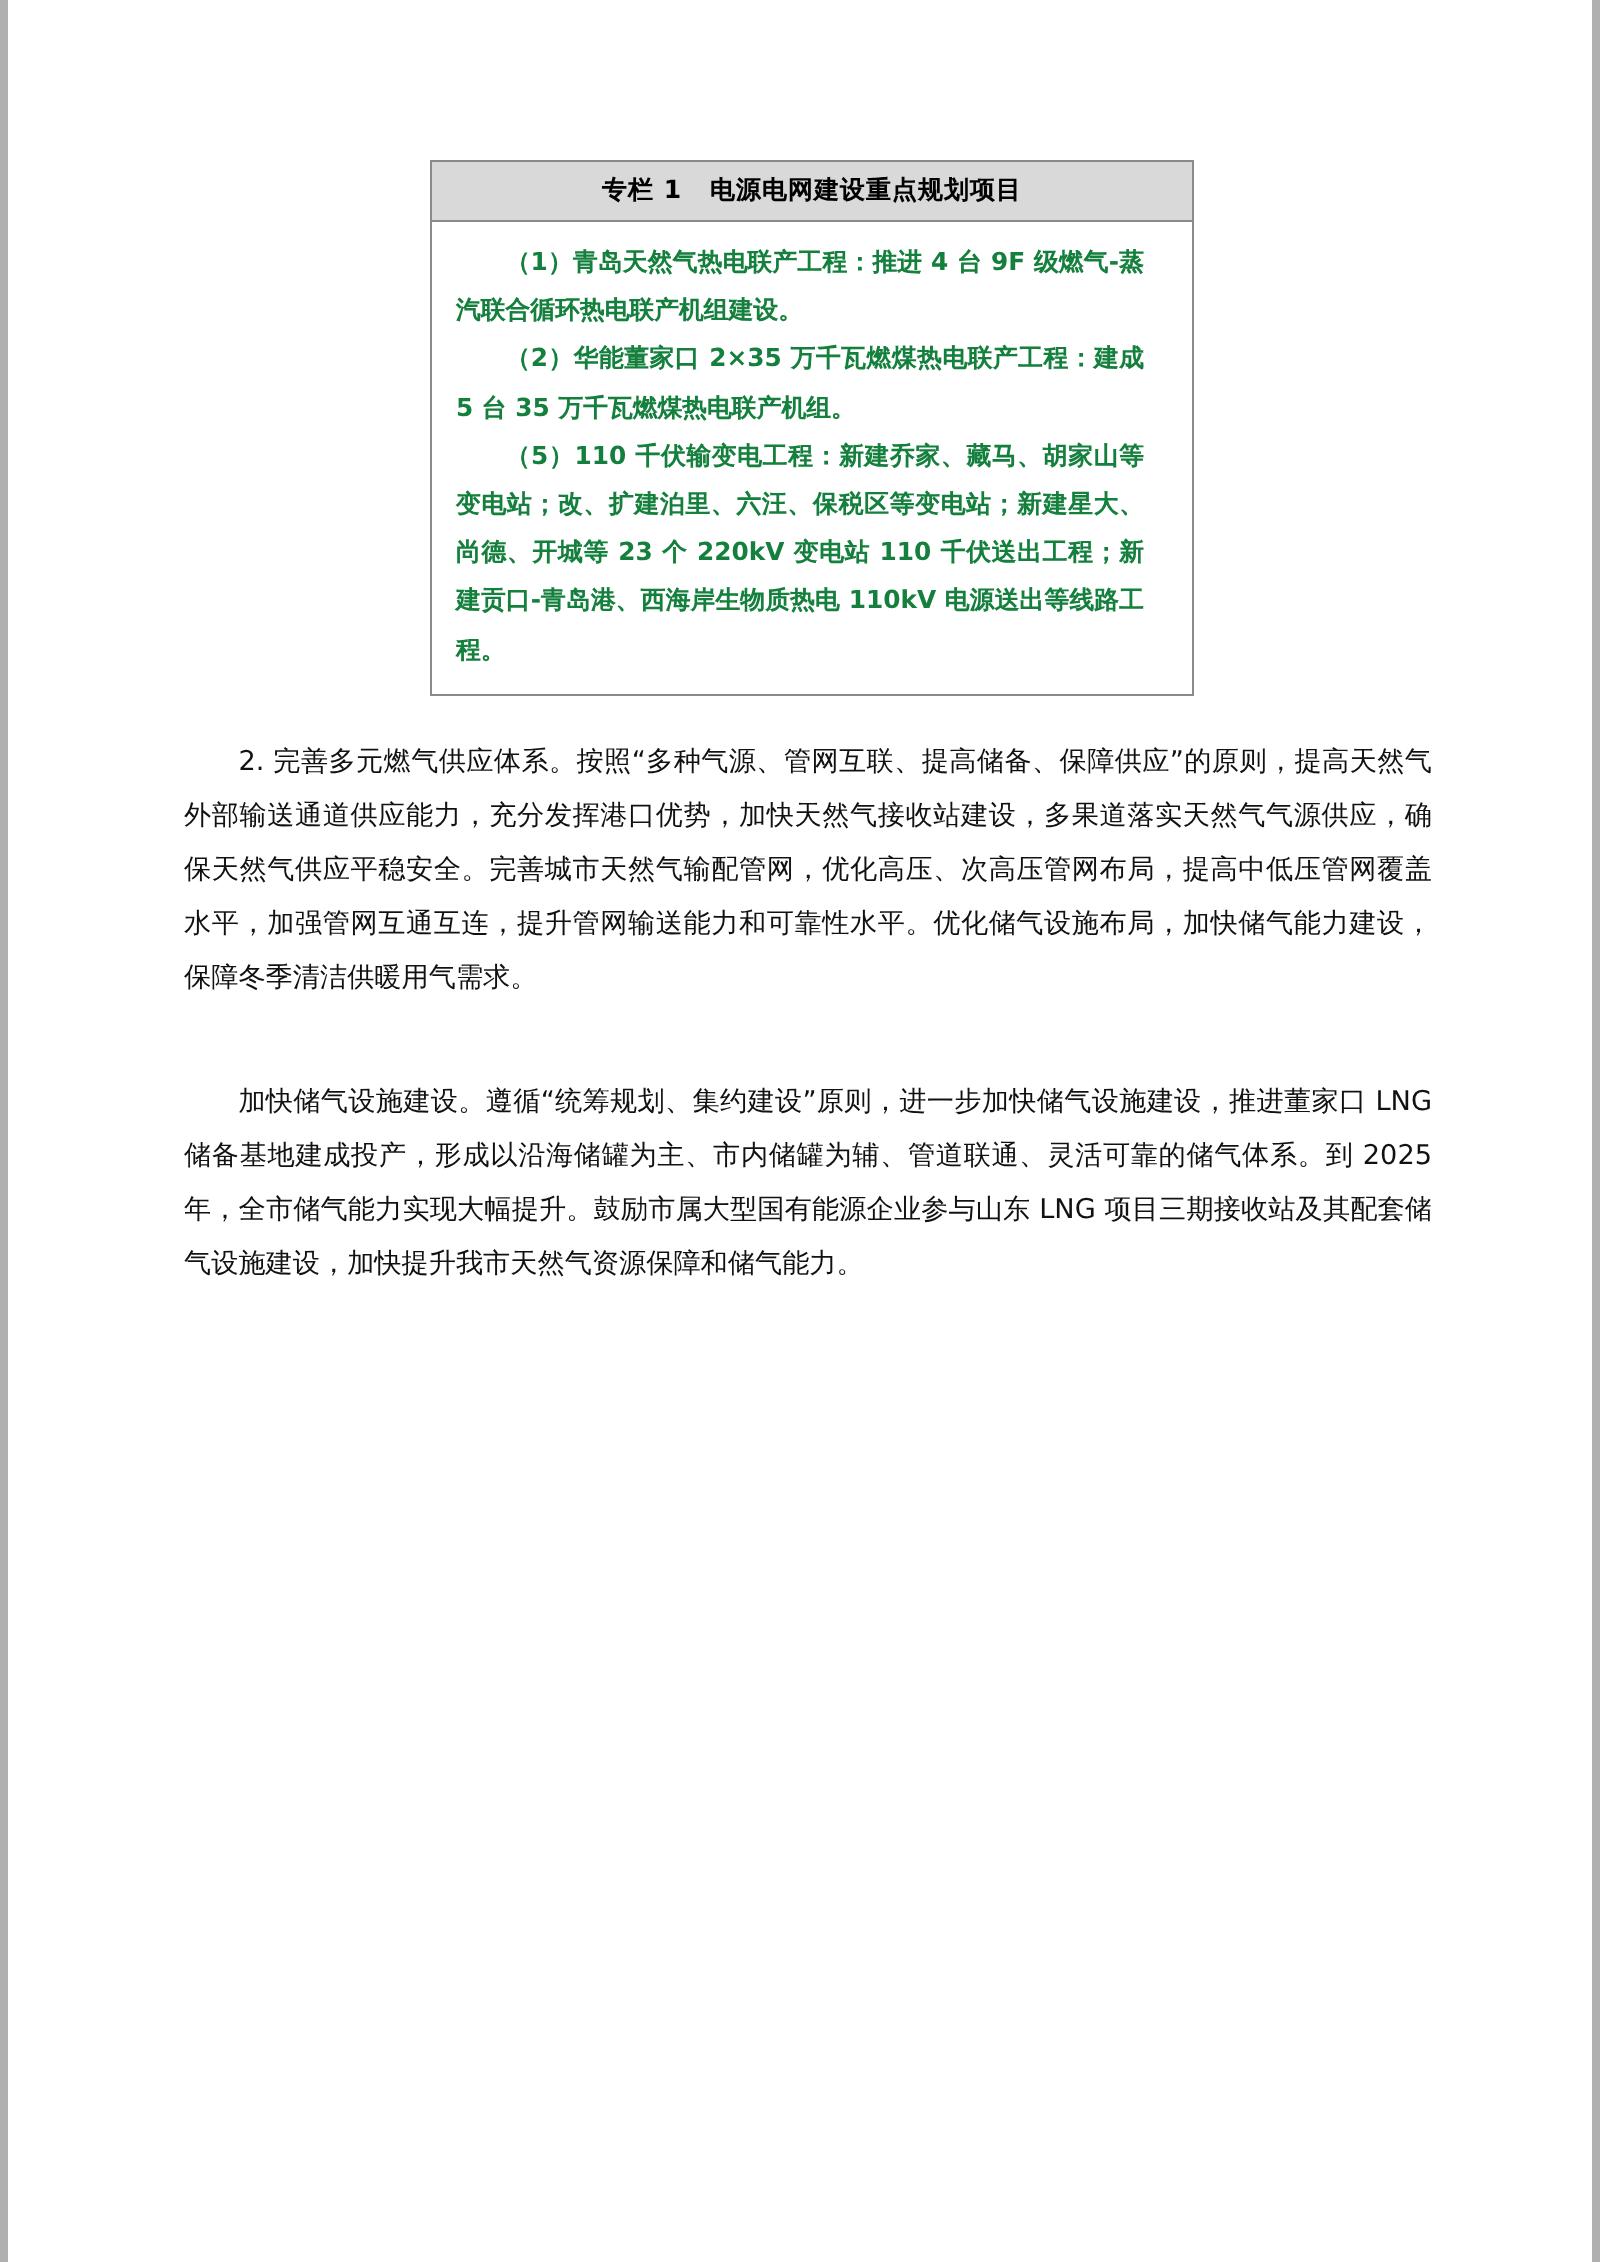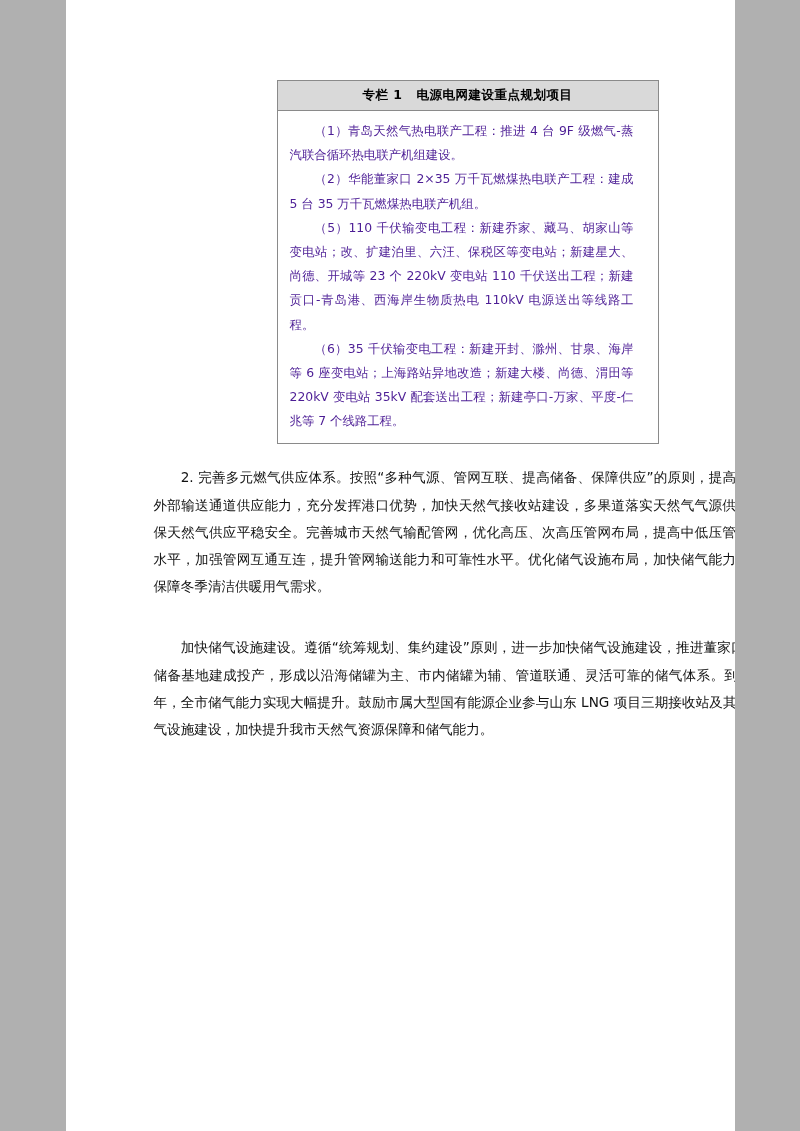--- a/index.html
+++ b/index.html
@@ -4,21 +4,21 @@
 <style>
   html, body {
     margin: 0;
     padding: 0;
     background: #b0b0b0;
   }
   body {
     font-family: "DejaVu Sans", "Liberation Sans", sans-serif;
   }
   .page {
-    width: 669px;
+    width: 792px;
     height: 1131px;
     background: #ffffff;
     position: relative;
     margin: 0 auto;
     box-sizing: border-box;
     overflow: hidden;
   }
   .content {
     position: absolute;
     left: 88px;
@@ -47,23 +47,24 @@
   }
   .box-header .sp { display: inline-block; width: 14px; }
   .box-body {
     padding: 8px 12px 10px 12px;
   }
   .box-body p {
     margin: 0 12px 0 0;
     font-size: 12.4px;
     line-height: 1.95;
     text-indent: 2em;
-    color: #4c1d95;
+    color: #15803d;
     text-align: justify;
     font-family: "DejaVu Sans", "Liberation Sans", sans-serif;
+    font-weight: bold;
   }
 
   
   .para {
     font-size: 13.6px;
     line-height: 2.0;
     color: #111;
     text-align: justify;
     text-indent: 2em;
     margin: 0;
@@ -79,21 +80,20 @@
   <div class="content">
 
     <div class="box">
       <div class="box-header">
         <span>专栏 1</span><span class="sp"></span><span>电源电网建设重点规划项目</span>
       </div>
       <div class="box-body">
         <p>（1）青岛天然气热电联产工程：推进 4 台 9F 级燃气-蒸汽联合循环热电联产机组建设。</p>
         <p>（2）华能董家口 2×35 万千瓦燃煤热电联产工程：建成 5 台 35 万千瓦燃煤热电联产机组。</p>
         <p>（5）110 千伏输变电工程：新建乔家、藏马、胡家山等变电站；改、扩建泊里、六汪、保税区等变电站；新建星大、尚德、开城等 23 个 220kV 变电站 110 千伏送出工程；新建贡口-青岛港、西海岸生物质热电 110kV 电源送出等线路工程。</p>
-        <p>（6）35 千伏输变电工程：新建开封、滁州、甘泉、海岸等 6 座变电站；上海路站异地改造；新建大楼、尚德、渭田等 220kV 变电站 35kV 配套送出工程；新建亭口-万家、平度-仁兆等 7 个线路工程。</p>
       </div>
     </div>
 
     <div class="gap-lg"></div>
 
     <p class="para">2. 完善多元燃气供应体系。按照“多种气源、管网互联、提高储备、保障供应”的原则，提高天然气外部输送通道供应能力，充分发挥港口优势，加快天然气接收站建设，多果道落实天然气气源供应，确保天然气供应平稳安全。完善城市天然气输配管网，优化高压、次高压管网布局，提高中低压管网覆盖水平，加强管网互通互连，提升管网输送能力和可靠性水平。优化储气设施布局，加快储气能力建设，保障冬季清洁供暖用气需求。</p>
 
     <div class="gap-md"></div>
 
 

